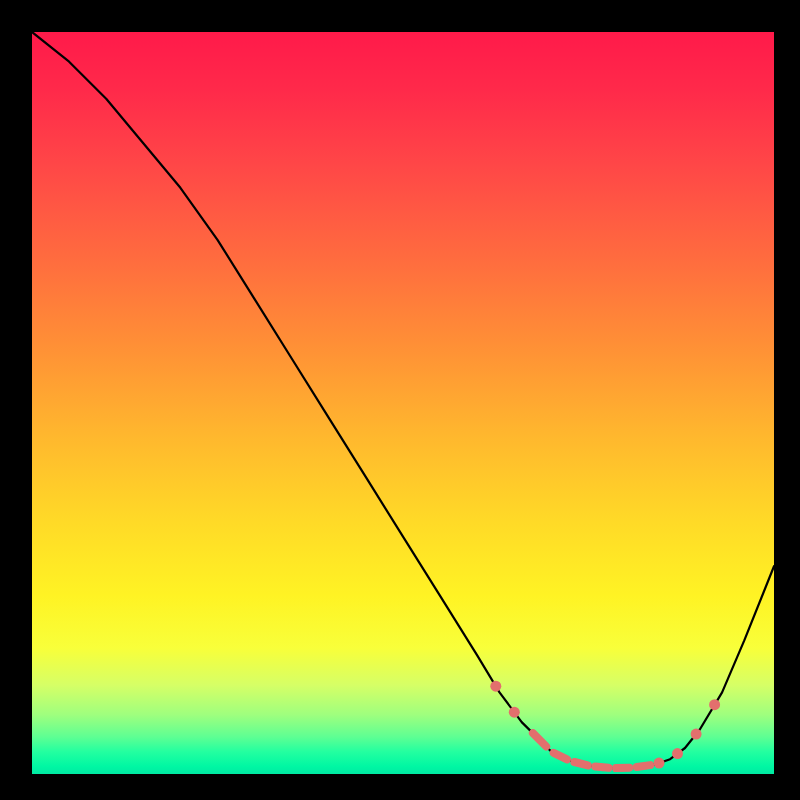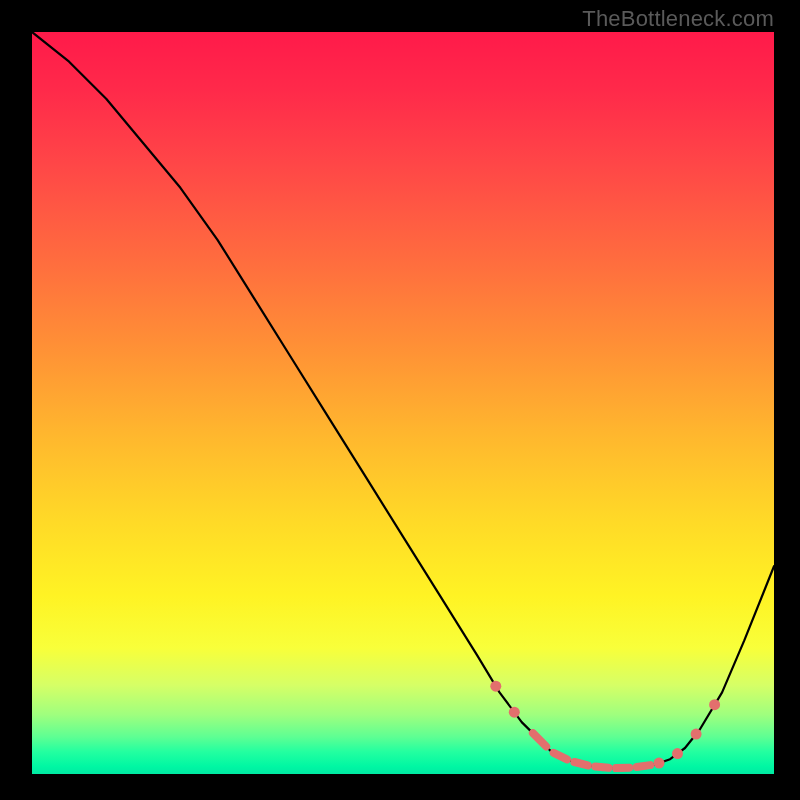--- a/index.html
+++ b/index.html
@@ -63,21 +63,20 @@
     stroke: #e36f6d;
     stroke-width: 8;
     stroke-linecap: round;
   }
 </style>
 </head>
 <body>
 
 <div class="frame">
 
-  <div class="watermark">TheBottleneck.com</div>
 
   <div class="plot-area">
     <svg class="curve" viewBox="0 0 742 742">
       <path id="curvePath" class="curve-path" d="M0.0 0.0 L37.1 29.7 L74.2 66.8 L111.3 111.3 L148.4 155.8 L185.5 207.8 L222.6 267.1 L259.7 326.5 L296.8 385.8 L333.9 445.2 L371.0 504.6 L408.1 563.9 L445.2 623.3 L467.5 660.4 L489.7 690.1 L504.6 704.9 L519.4 719.7 L534.2 727.2 L549.1 732.4 L563.9 734.6 L578.8 736.1 L593.6 736.1 L608.4 734.6 L623.3 732.4 L638.1 727.2 L653.0 716.0 L667.8 697.5 L690.1 660.4 L712.3 608.4 L742.0 534.2 "></path>
       <g id="markers">
           <circle cx="463.8" cy="654.2" r="5.5" class="dot"></circle>
           <circle cx="482.3" cy="680.2" r="5.5" class="dot"></circle>
           <line x1="500.9" y1="701.2" x2="514.2" y2="714.5" class="dash"></line>
           <line x1="521.6" y1="720.9" x2="535.0" y2="727.4" class="dash"></line>
           <line x1="542.4" y1="730.0" x2="555.8" y2="733.4" class="dash"></line>

